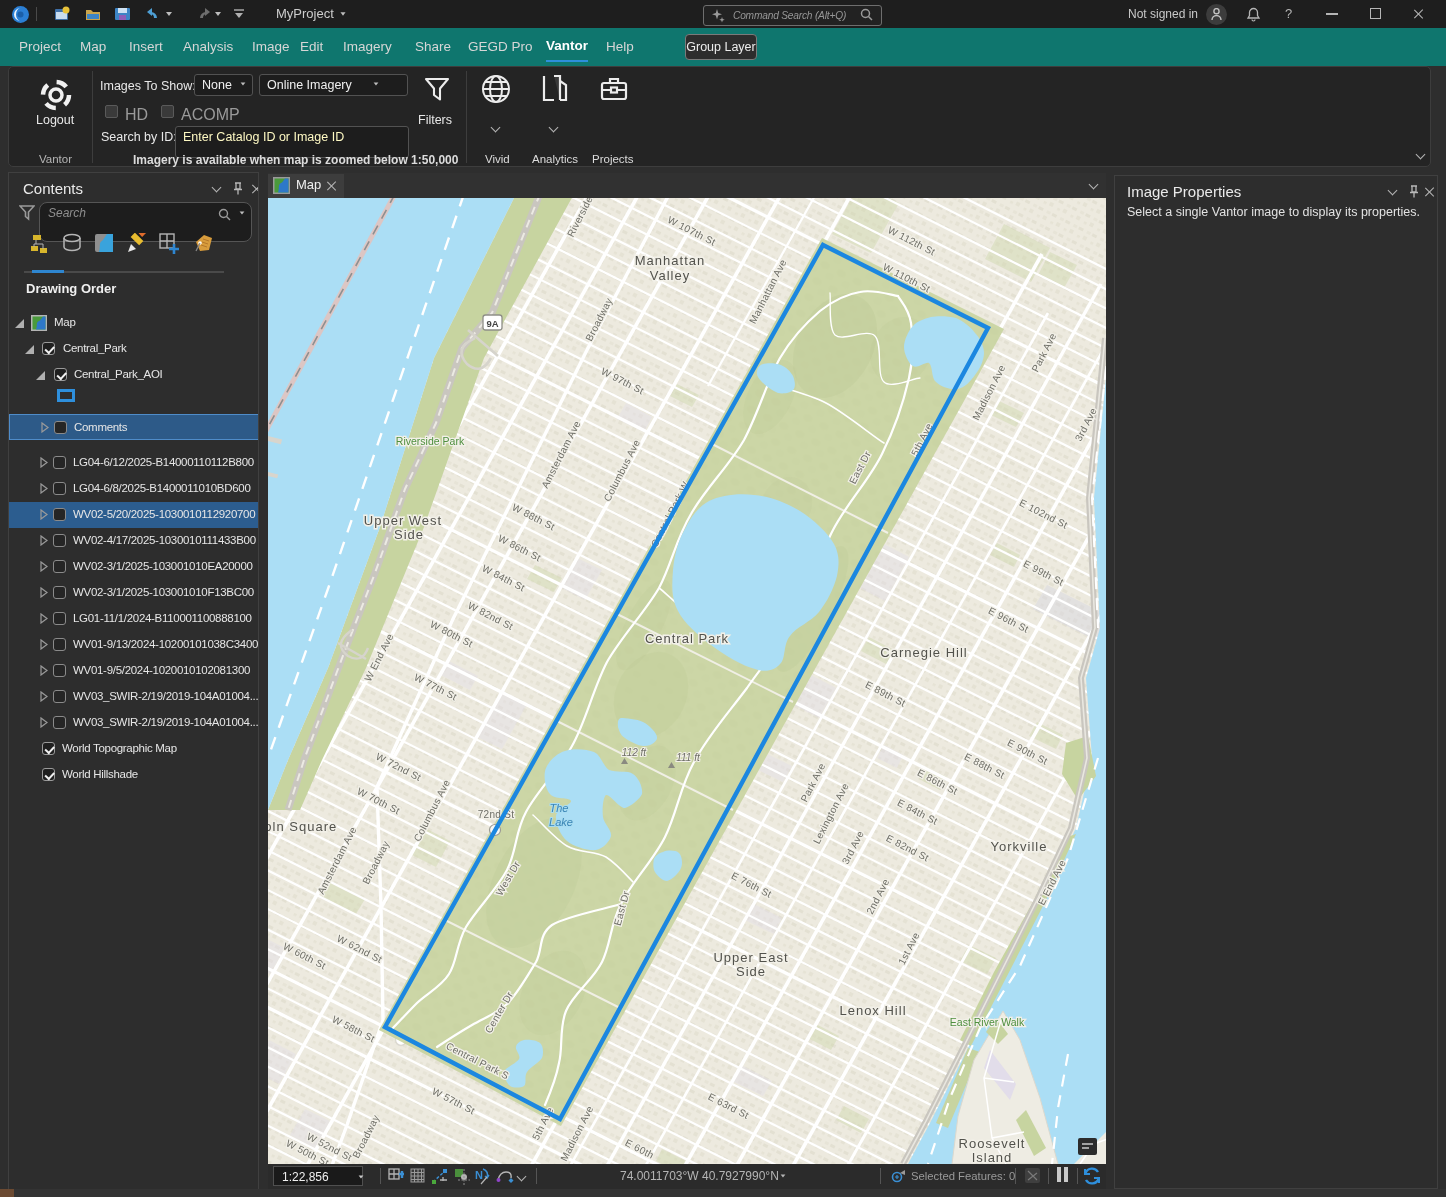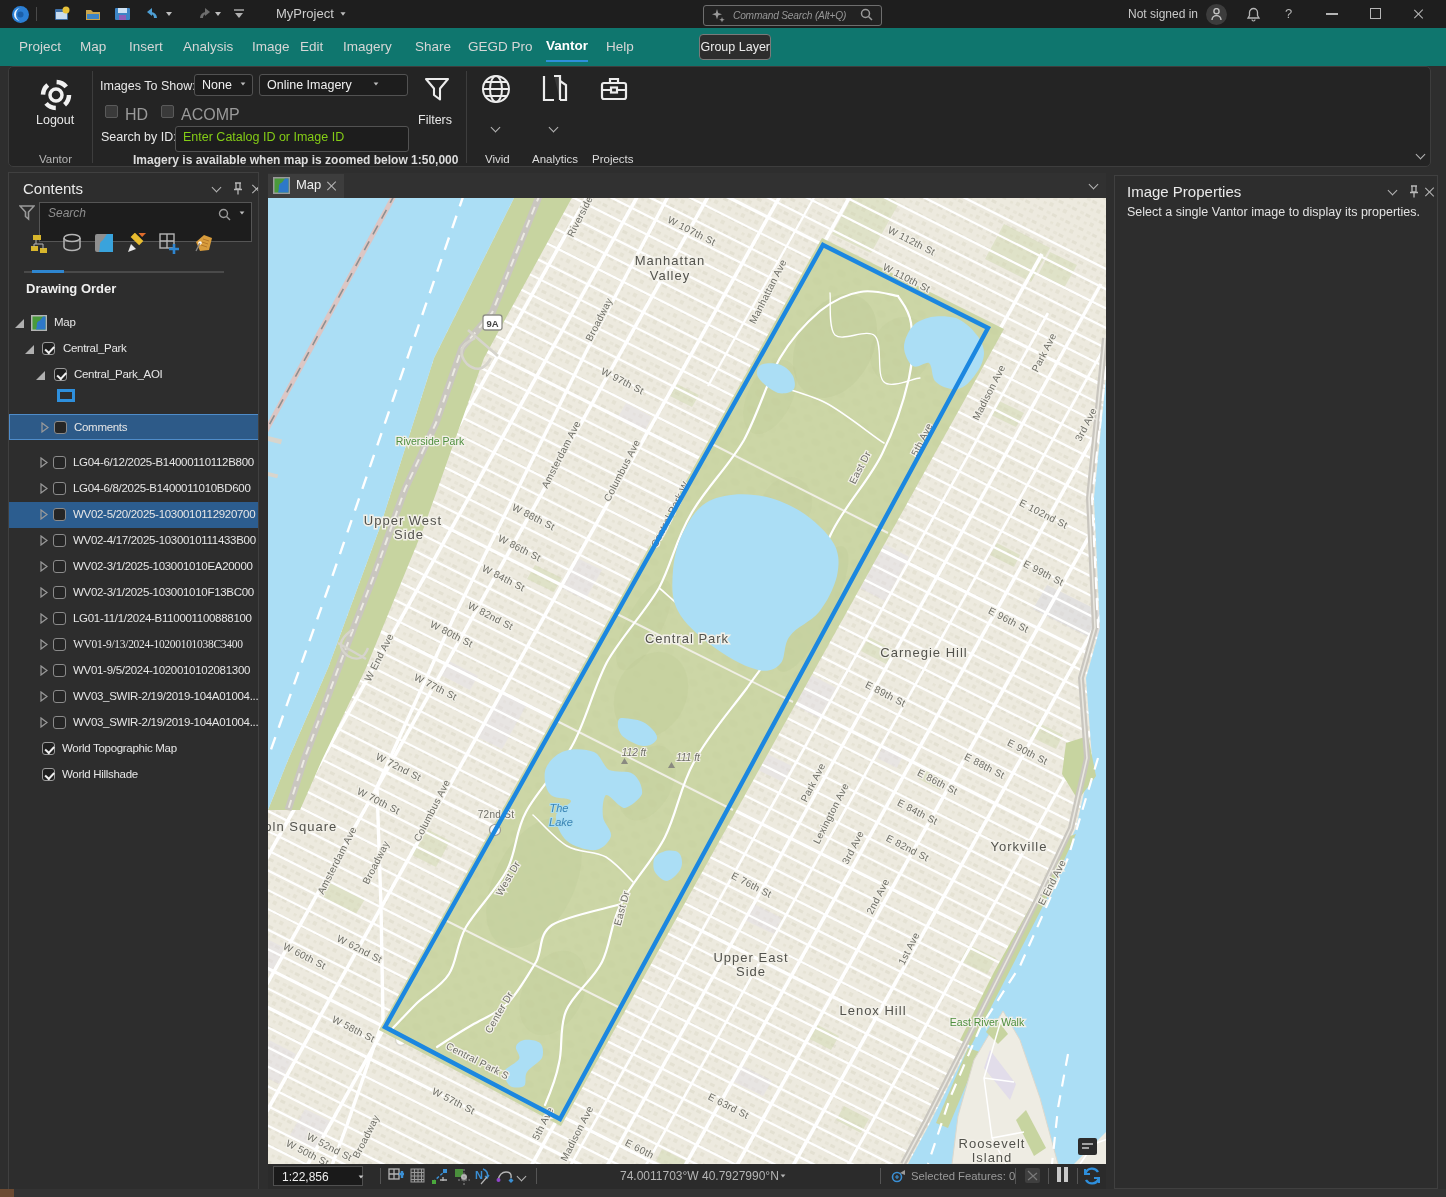--- a/index.html
+++ b/index.html
@@ -103,21 +103,21 @@
     <div class="mi" style="left:80px">Map</div>
     <div class="mi" style="left:129px">Insert</div>
     <div class="mi" style="left:183px">Analysis</div>
     <div class="mi" style="left:252px">Image</div>
     <div class="mi" style="left:300px">Edit</div>
     <div class="mi" style="left:343px">Imagery</div>
     <div class="mi" style="left:415px">Share</div>
     <div class="mi" style="left:468px">GEGD Pro</div>
     <div class="mi act" style="left:546px">Vantor</div>
     <div class="mi" style="left:606px">Help</div>
-    <div class="abs" style="left:699px;top:6px;width:72px;height:26px;border:1px solid #7a7a7a;border-radius:4px;background:#2d2d2d;color:#ececec;font-size:12.5px;text-align:right;line-height:24px">Group Layer</div>
+    <div class="abs" style="left:685px;top:6px;width:72px;height:26px;border:1px solid #7a7a7a;border-radius:4px;background:#2d2d2d;color:#ececec;font-size:12.5px;text-align:center;line-height:24px">Group Layer</div>
   </div>
 
 <div id="ribbon" class="abs">
  <svg class="abs" style="left:28px;top:9px" width="38" height="38" viewBox="0 0 38 38">
   <g fill="none" stroke="#f0f0f0">
         <circle cx="19" cy="19" r="13" stroke-width="4.5" stroke-dasharray="11 9.5"></circle>
         <circle cx="19" cy="19" r="6" stroke-width="3.5"></circle>
       </g>
  </svg>
  <div class="rwhite" style="left:27px;top:46px">Logout</div>
@@ -126,21 +126,21 @@
  <div class="rwhite" style="left:91px;top:12px">Images To Show:</div>
  <div class="dd" style="left:185px;top:7px;width:59px;height:22px">None</div>
  <div class="trid" style="left:231px;top:15px;transform:scale(.8)"></div>
  <div class="dd" style="left:250px;top:7px;width:149px;height:22px">Online Imagery</div>
  <div class="trid" style="left:364px;top:15px;transform:scale(.8)"></div>
  <div class="cb" style="left:96px;top:38px"></div>
  <div class="rlab" style="left:116px;top:39px;color:#9a9a9a">HD</div>
  <div class="cb" style="left:152px;top:38px"></div>
  <div class="rlab" style="left:172px;top:39px;color:#9a9a9a">ACOMP</div>
  <div class="rwhite" style="left:92px;top:63px">Search by ID:</div>
- <div class="dd" style="left:166px;top:59px;width:234px;height:26px;color:#84cc16">Enter Catalog ID or Image ID</div>
+ <div class="dd" style="left:166px;top:59px;width:234px;height:32px;color:#fef9c3">Enter Catalog ID or Image ID</div>
  <div class="abs" style="left:124px;top:86px;color:#dcdcdc;font-size:12px;font-weight:bold">Imagery is available when map is zoomed below 1:50,000</div>
  <svg class="abs" style="left:414px;top:8px" width="28" height="30" viewBox="0 0 28 30">
       <path d="M3 4 h22 l-8 9.5 v11 l-6 -4.5 v-6.5 z" fill="none" stroke="#ececec" stroke-width="2.1" stroke-linejoin="round"></path>
     </svg>
  <div class="rwhite" style="left:409px;top:46px">Filters</div>
  <div class="vsep" style="left:457px;top:4px;height:92px"></div>
  <svg class="abs" style="left:471px;top:6px" width="32" height="32" viewBox="0 0 32 32">
       <g fill="none" stroke="#ececec" stroke-width="2">
         <circle cx="16" cy="16" r="13"></circle>
         <ellipse cx="16" cy="16" rx="6" ry="13"></ellipse>
@@ -172,21 +172,21 @@
 <div id="lpanel" class="abs">
  <div class="ptitle" style="left:14px;top:7px">Contents</div>
  <div class="chev" style="left:204px;top:11px"></div>
  <svg class="abs" style="left:224px;top:9px" width="10" height="13">
       <path d="M2 1 h6 M3 1 v6 h4 v-6 M1 7.5 h8 M5 7.5 v5" stroke="#b8b8b8" stroke-width="1.3" fill="none"></path>
     </svg>
  <div class="xx" style="left:243px;top:10px"></div>
  <svg class="abs" style="left:10px;top:32px" width="16" height="16" viewBox="0 0 16 16">
       <path d="M1 1 h14 l-5.5 6 v7 l-3 -2.5 v-4.5 z" fill="none" stroke="#9a9a9a" stroke-width="1.6"></path>
     </svg>
- <div class="abs" style="left:30px;top:29px;width:213px;height:40px;background:#1d1d1d;border:1px solid #555;border-radius:0">
+ <div class="abs" style="left:30px;top:29px;width:213px;height:40px;background:#1d1d1d;border:1px solid #555;border-radius:8px">
    <div class="abs" style="left:8px;top:3px;color:#8f8f8f;font-size:12px;font-style:italic">Search</div>
    <svg class="abs" style="left:178px;top:5px" width="13" height="13">
         <circle cx="5.5" cy="5.5" r="4" fill="none" stroke="#9a9a9a" stroke-width="1.4"></circle>
         <path d="M8.5 8.5 L12 12" stroke="#9a9a9a" stroke-width="1.4"></path>
       </svg>
    <div class="trid" style="left:199px;top:8px;transform:scale(.8)"></div>
  </div>
  <svg class="abs" style="left:22px;top:60px" width="200" height="22">
   <g fill="#d8b62c">
         <rect x="2" y="2" width="8" height="5"></rect>
@@ -299,21 +299,21 @@
       <div class="cbx off" style="left:44px"></div>
       <span style="left:64px">WV02-3/1/2025-103001010F13BC00</span>
     </div>
     <div class="trow" style="top:433px;">
       <svg class="abs" style="left:31px;top:7px" width="8" height="11">
         <polygon points="1,1 7,5.5 1,10" fill="none" stroke="#9a9a9a" stroke-width="1.2"></polygon>
       </svg>
       <div class="cbx off" style="left:44px"></div>
       <span style="left:64px">LG01-11/1/2024-B110001100888100</span>
     </div>
-    <div class="trow" style="top:459px;font-family:Liberation Serif, serif;">
+    <div class="trow" style="top:459px;">
       <svg class="abs" style="left:31px;top:7px" width="8" height="11">
         <polygon points="1,1 7,5.5 1,10" fill="none" stroke="#9a9a9a" stroke-width="1.2"></polygon>
       </svg>
       <div class="cbx off" style="left:44px"></div>
       <span style="left:64px">WV01-9/13/2024-10200101038C3400</span>
     </div>
     <div class="trow" style="top:485px;">
       <svg class="abs" style="left:31px;top:7px" width="8" height="11">
         <polygon points="1,1 7,5.5 1,10" fill="none" stroke="#9a9a9a" stroke-width="1.2"></polygon>
       </svg>

